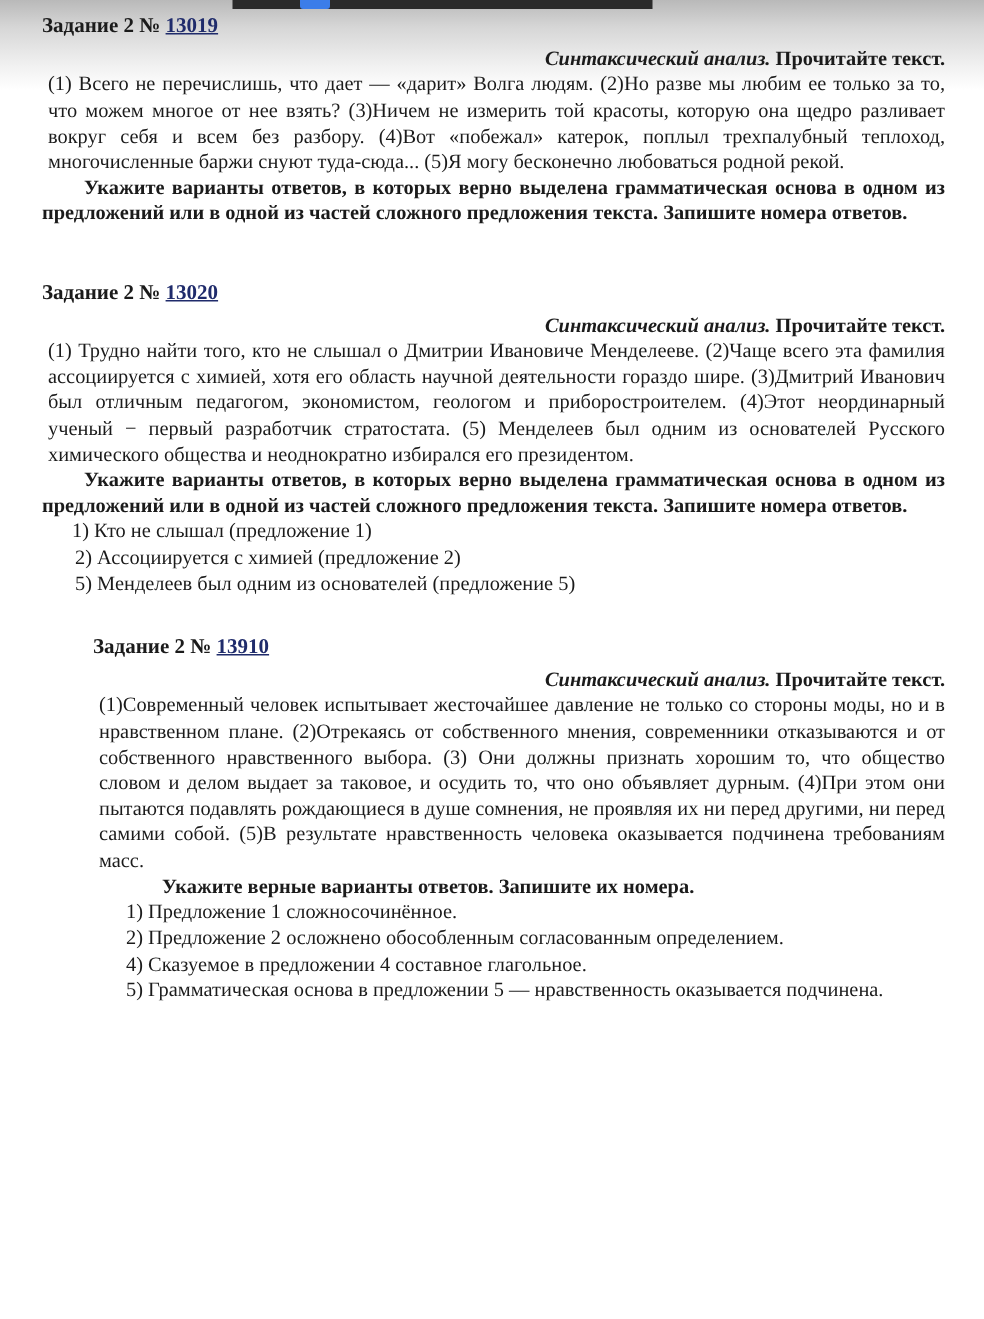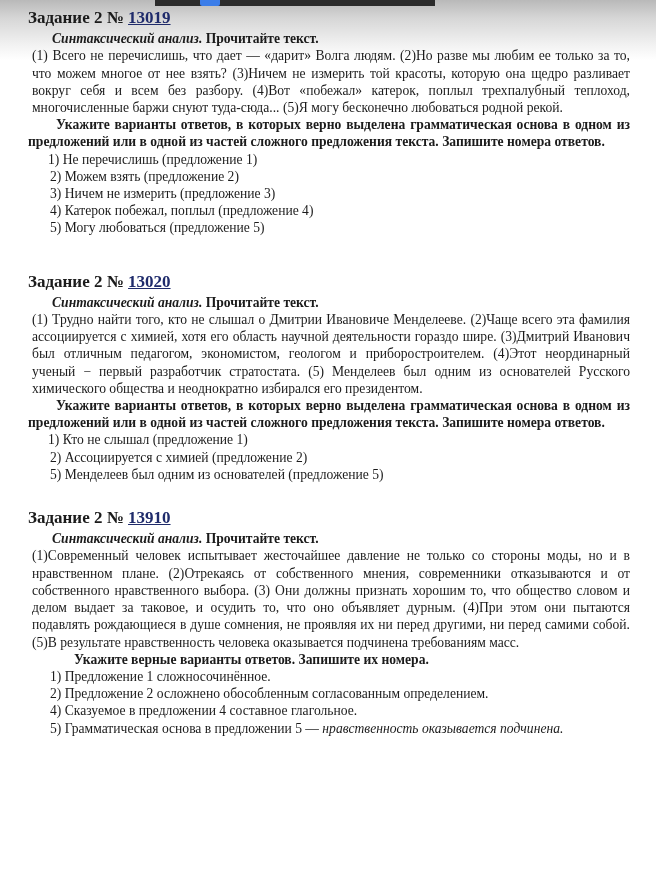--- a/index.html
+++ b/index.html
@@ -26,36 +26,36 @@
   .top-banner .banner-text {
     color: #cfcfcf; font-size: 9px; margin-left: 15px; white-space: nowrap; line-height: 6px;
   }
   .page {
     position: relative; z-index: 1;
     padding: 0 26px 0 28px;
     font-size: 13.6px; line-height: 17.2px;
   }
   .task { margin: 0; }
   .task-header {
-    font-weight: bold; font-size: 17px; margin: 0;
+    font-weight: bold; font-size: 14px; margin: 0;
   }
   .task-header a {
     color: #1f2b6b; text-decoration: underline; font-weight: bold;
   }
-  .intro { text-indent: 24px; margin: 0; font-weight: bold; }
+  .intro { text-indent: 24px; margin: 0; font-weight: bold; text-align: right; }
   .intro i { font-weight: bold; }
   .text-body { margin: 0; text-align: justify; text-indent: 0; }
   .question {
     margin: 0; text-align: justify; font-weight: bold; text-indent: 28px;
   }
   .question.short { text-indent: 46px; }
   .options { list-style: none; margin: 0; padding: 0; }
   .options li { margin: 0; padding-left: 22px; text-align: justify; }
   .options li.wrap { padding-left: 0; text-indent: 22px; }
-  .answer-italic { font-style: italic; }
+  .answer-italic { }
 </style>
 </head>
 <body>
 
 <div class="top-shade"></div>
 <div class="top-banner">
   <span class="banner-icon"></span>
   <span class="banner-text"></span>
 </div>
 
@@ -63,46 +63,39 @@
 
   <div class="task" style="padding-top:9px;">
     <p class="task-header">
       <span>Задание 2 № </span><a>13019</a>
     </p>
     <p class="intro" style="margin-top:4px;">
       <i>Синтаксический анализ.</i><span> Прочитайте текст.</span>
     </p>
     <p class="text-body" style="padding-left:4px;">(1) Всего не перечислишь, что дает — «дарит» Волга людям. (2)Но разве мы любим ее только за то, что можем многое от нее взять? (3)Ничем не измерить той красоты, которую она щедро разливает вокруг себя и всем без разбору. (4)Вот «побежал» катерок, поплыл трехпалубный теплоход, многочисленные баржи снуют туда-сюда... (5)Я могу бесконечно любоваться родной рекой.</p>
     <p class="question">Укажите варианты ответов, в которых верно выделена грамматическая основа в одном из предложений или в одной из частей сложного предложения текста. Запишите номера ответов.</p>
-    <ul class="options">
-      <li style="padding-left:20px;">1) Не перечислишь (предложение 1)</li>
-      <li>2) Можем взять (предложение 2)</li>
-      <li>3) Ничем не измерить (предложение 3)</li>
-      <li>4) Катерок побежал, поплыл (предложение 4)</li>
-      <li>5) Могу любоваться (предложение 5)</li>
-    </ul>
   </div>
 
   <div class="task" style="margin-top:36px;">
     <p class="task-header">
       <span>Задание 2 № </span><a>13020</a>
     </p>
     <p class="intro" style="margin-top:4px;">
       <i>Синтаксический анализ.</i><span> Прочитайте текст.</span>
     </p>
     <p class="text-body" style="padding-left:4px;">(1) Трудно найти того, кто не слышал о Дмитрии Ивановиче Менделееве. (2)Чаще всего эта фамилия ассоциируется с химией, хотя его область научной деятельности гораздо шире. (3)Дмитрий Иванович был отличным педагогом, экономистом, геологом и приборостроителем. (4)Этот неординарный ученый − первый разработчик стратостата. (5) Менделеев был одним из основателей Русского химического общества и неоднократно избирался его президентом.</p>
     <p class="question">Укажите варианты ответов, в которых верно выделена грамматическая основа в одном из предложений или в одной из частей сложного предложения текста. Запишите номера ответов.</p>
     <ul class="options">
       <li style="padding-left:20px;">1) Кто не слышал (предложение 1)</li>
       <li>2) Ассоциируется с химией (предложение 2)</li>
       <li>5) Менделеев был одним из основателей (предложение 5)</li>
     </ul>
   </div>
 
-  <div class="task" style="margin-top:26px;">
+  <div class="task" style="margin-top:26px;margin-left:34px;">
     <p class="task-header">
       <span>Задание 2 № </span><a>13910</a>
     </p>
     <p class="intro" style="margin-top:4px;">
       <i>Синтаксический анализ.</i><span> Прочитайте текст.</span>
     </p>
     <p class="text-body" style="padding-left:4px;">(1)Современный человек испытывает жесточайшее давление не только со стороны моды, но и в нравственном плане. (2)Отрекаясь от собственного мнения, современники отказываются и от собственного нравственного выбора. (3) Они должны признать хорошим то, что общество словом и делом выдает за таковое, и осудить то, что оно объявляет дурным. (4)При этом они пытаются подавлять рождающиеся в душе сомнения, не проявляя их ни перед другими, ни перед самими собой. (5)В результате нравственность человека оказывается подчинена требованиям масс.</p>
     <p class="question short">Укажите верные варианты ответов. Запишите их номера.</p>
     <ul class="options">
       <li>1) Предложение 1 сложносочинённое.</li>

